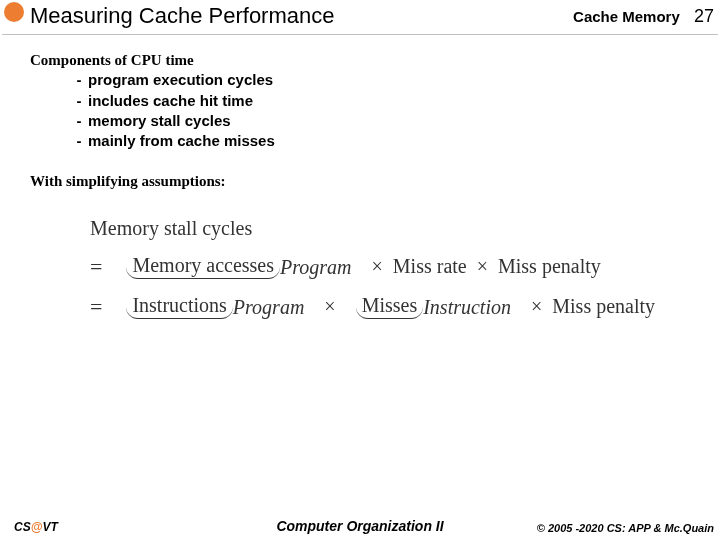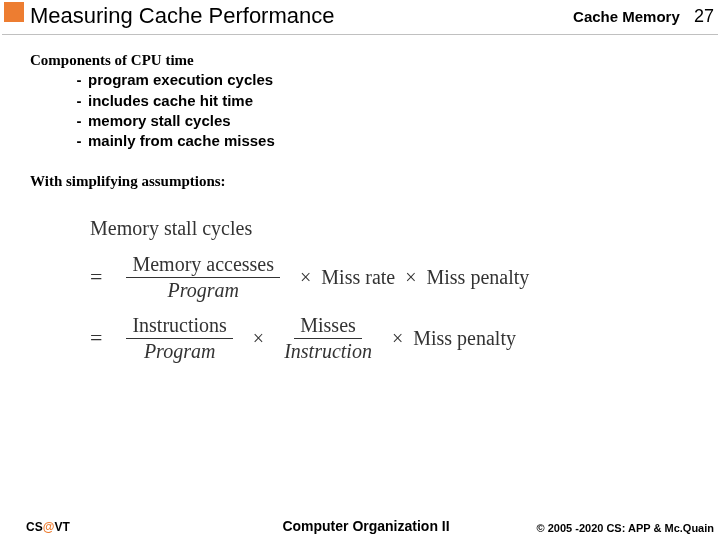--- a/index.html
+++ b/index.html
@@ -1,36 +1,36 @@
 <!DOCTYPE html>
 <html><head>
 <meta charset="utf-8">
 <style>
-  * { margin: 0; padding: 0; box-sizing: border-box; }
+  * { margin: 0; padding: 0; box-sizing: border-box; border-radius: 16px; }
   html, body { width: 720px; height: 540px; font-family: Arial, Helvetica, sans-serif; background: #fff; color: #000; }
   .slide { position: relative; width: 720px; height: 540px; }
   .header { position: relative; height: 38px; }
   .bullet-sq { position: absolute; left: 4px; top: 2px; width: 20px; height: 20px; background: #ed7d31; }
   .title { position: absolute; left: 30px; top: 3px; font-size: 22px; }
   .hdr-right { position: absolute; right: 6px; top: 6px; font-size: 15px; font-weight: bold; }
   .hdr-right .pg { margin-left: 10px; font-weight: normal; font-size: 18px; margin-top: 39px; }
   .hr { position: absolute; left: 2px; top: 34px; width: 716px; height: 1px; background: #c0c0c0; }
   .body { position: absolute; left: 30px; top: 50px; right: 20px; }
   .h { font-size: 15px; font-weight: bold; line-height: 1.35; font-family: Liberation Serif, serif; }
   .li { font-size: 15px; font-weight: bold; line-height: 1.35; margin-left: 40px; }
   .dash { display: inline-block; width: 18px; text-align: center; }
   .gap { height: 20px; }
   .formula { margin-top: 25px; margin-left: 60px; font-family: 'Times New Roman', Times, serif; font-size: 20px; color: #333; }
   .formula .row { display: flex; align-items: center; margin-bottom: 14px; }
   .eq { margin-right: 14px; font-size: 22px; }
-  .frac { display: inline-flex; flex-direction: column; align-items: center; margin: 0 10px; line-height: 1.05; }
+  .frac { display: inline-flex; flex-direction: row; align-items: center; margin: 0 10px; line-height: 1.05; }
   .frac .num { border-bottom: 1px solid #333; padding: 0 6px 2px; }
   .frac .den { padding-top: 2px; font-style: italic; }
   .times { margin: 0 10px; }
-  .footer { position: absolute; left: 12px; right: 0; bottom: 6px; height: 20px; }
+  .footer { position: absolute; left: 0; right: 0; bottom: 6px; height: 20px; font-style: italic; }
   .f-left { position: absolute; left: 14px; bottom: 0; font-size: 12px; font-weight: bold; }
   .f-left .at { color: #ed7d31; }
   .f-center { position: absolute; left: 0; right: 0; bottom: 0; text-align: center; font-size: 14px; font-weight: bold; }
   .f-right { position: absolute; right: 6px; bottom: 0; font-size: 11px; font-weight: bold; text-align: right; }
 </style>
 </head>
 <body>
 
 <div class="slide">
 

